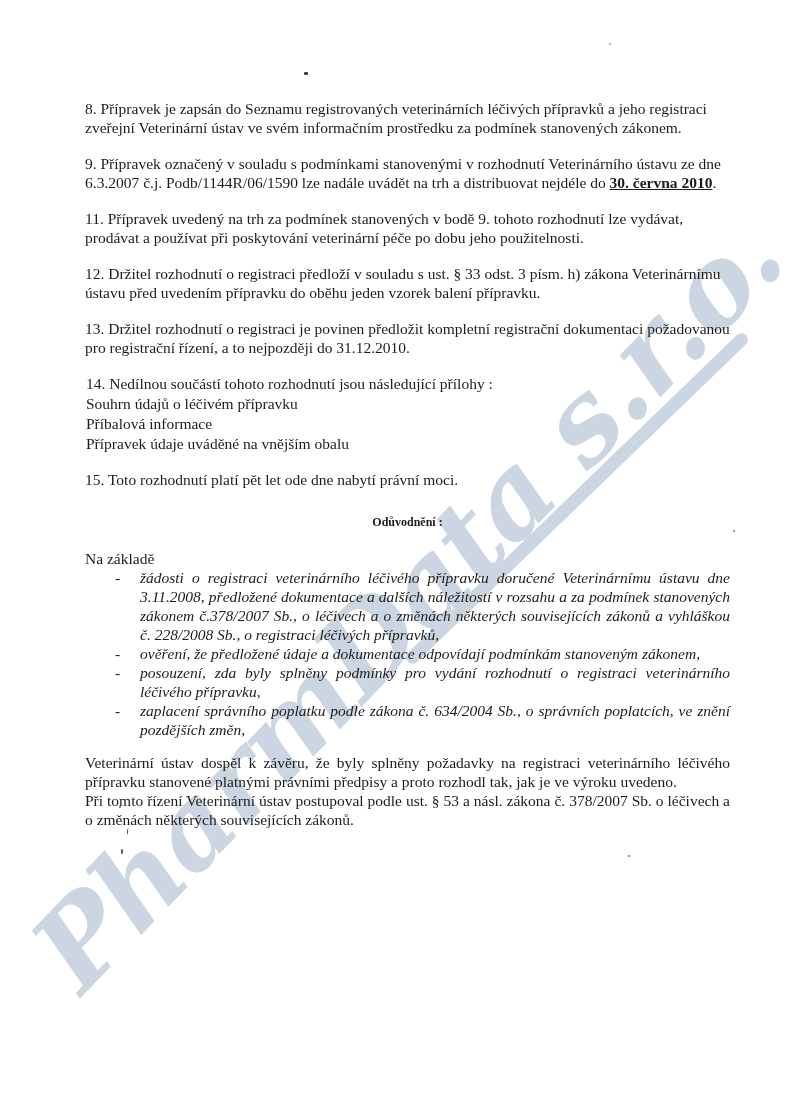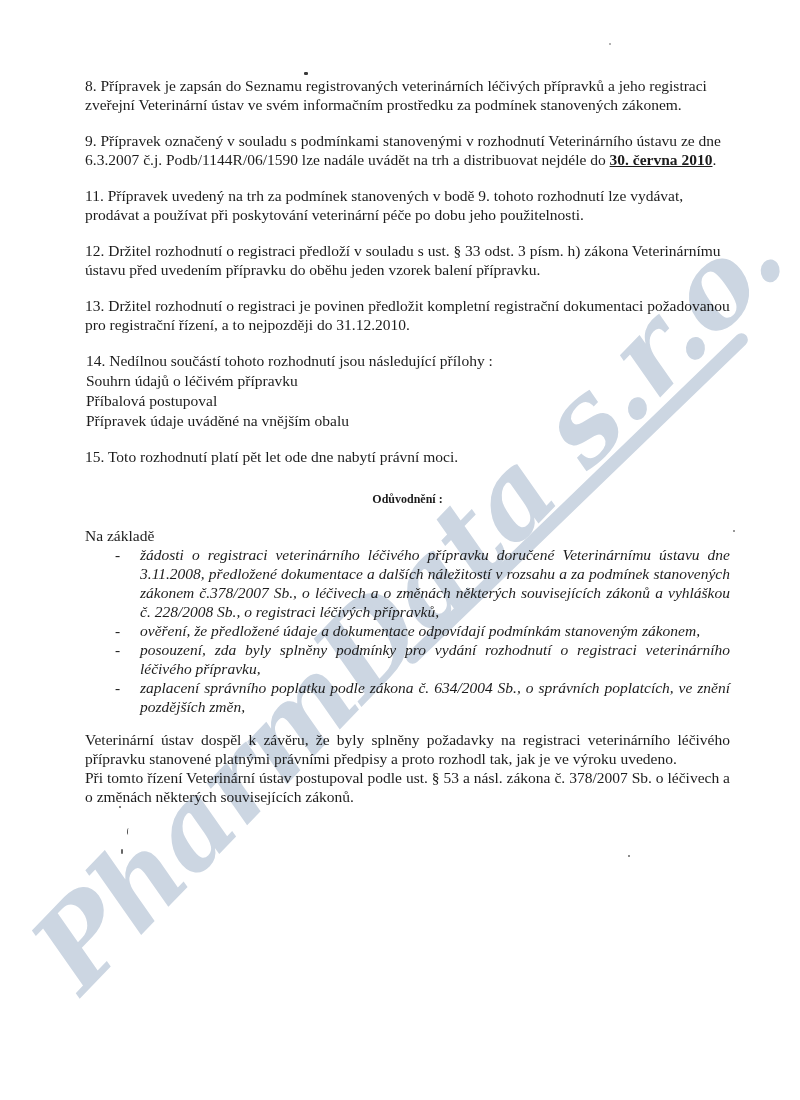--- a/index.html
+++ b/index.html
@@ -48,21 +48,21 @@
     border-radius: 8px;
     background: #ccd6e2;
     transform: rotate(-44deg);
     transform-origin: 50% 50%;
   }
 
   
   .content {
     position: absolute;
     left: 85px;
-    top: 76px;
+    top: 99px;
     width: 645px;
     z-index: 1;
     font-size: 15.5px;
     line-height: 19px;
   }
   .para {
     margin: 0 0 17px 0;
   }
   .attach-line {
     margin: 1px;
@@ -145,21 +145,21 @@
 
   <p class="para">11. Přípravek uvedený na trh za podmínek stanovených v bodě 9. tohoto rozhodnutí lze vydávat, prodávat a používat při poskytování veterinární péče po dobu jeho použitelnosti.</p>
 
   <p class="para">12. Držitel rozhodnutí o registraci předloží v souladu s ust. § 33 odst. 3 písm. h) zákona Veterinárnímu ústavu před uvedením přípravku do oběhu jeden vzorek balení přípravku.</p>
 
   <p class="para">13. Držitel rozhodnutí o registraci je povinen předložit kompletní registrační dokumentaci požadovanou pro registrační řízení, a to nejpozději do 31.12.2010.</p>
 
   <div class="attach-group">
     <p class="attach-line">14. Nedílnou součástí tohoto rozhodnutí jsou následující přílohy :</p>
     <p class="attach-line">Souhrn údajů o léčivém přípravku</p>
-    <p class="attach-line">Příbalová postupoval</p>
+    <p class="attach-line">Příbalová informace</p>
     <p class="attach-line">Přípravek údaje uváděné na vnějším obalu</p>
   </div>
 
   <p class="para">15. Toto rozhodnutí platí pět let ode dne nabytí právní moci.</p>
 
   <h2 class="section-heading">Odůvodnění :</h2>
 
   <p class="intro-line">Na základě</p>
 
   <div class="bullet-list">

